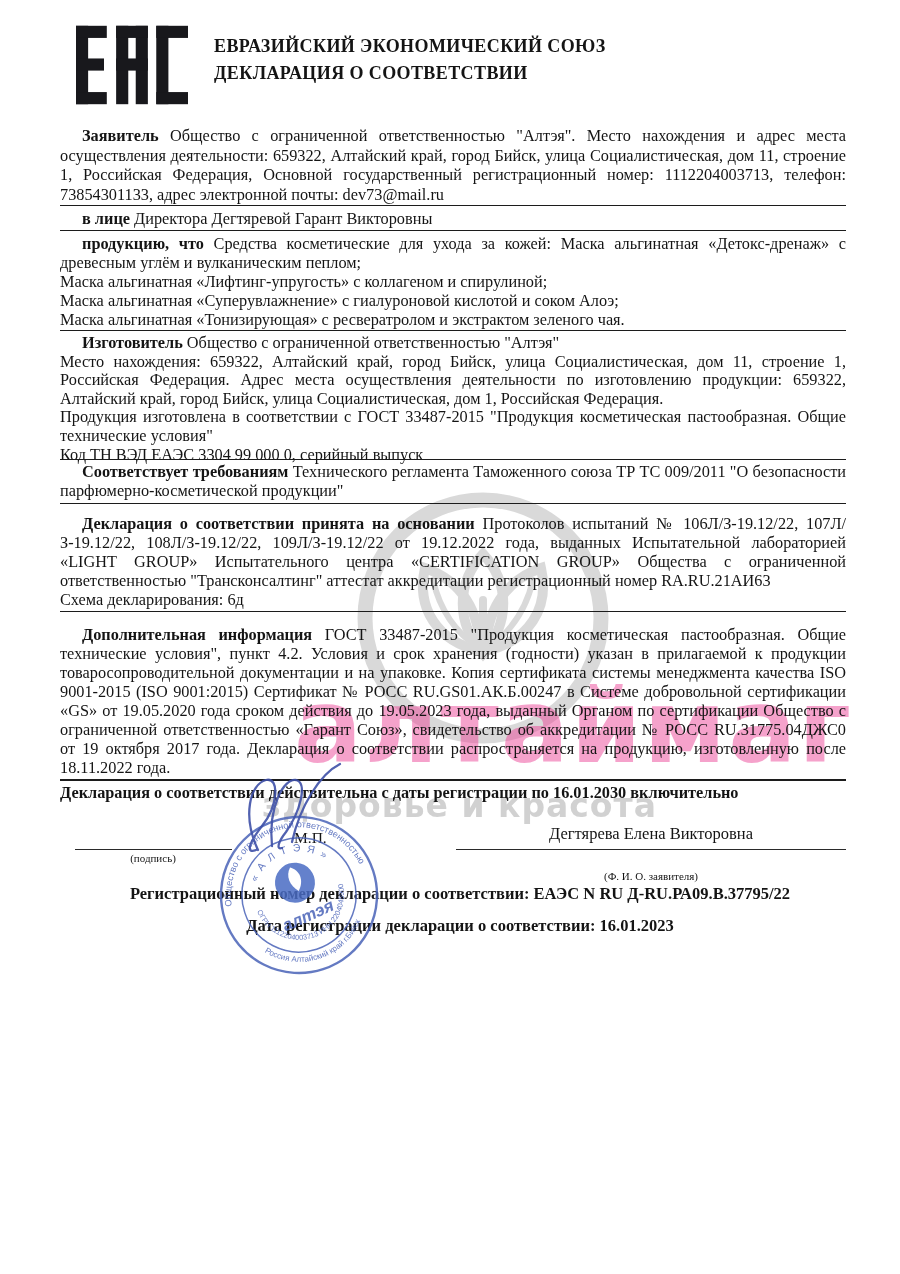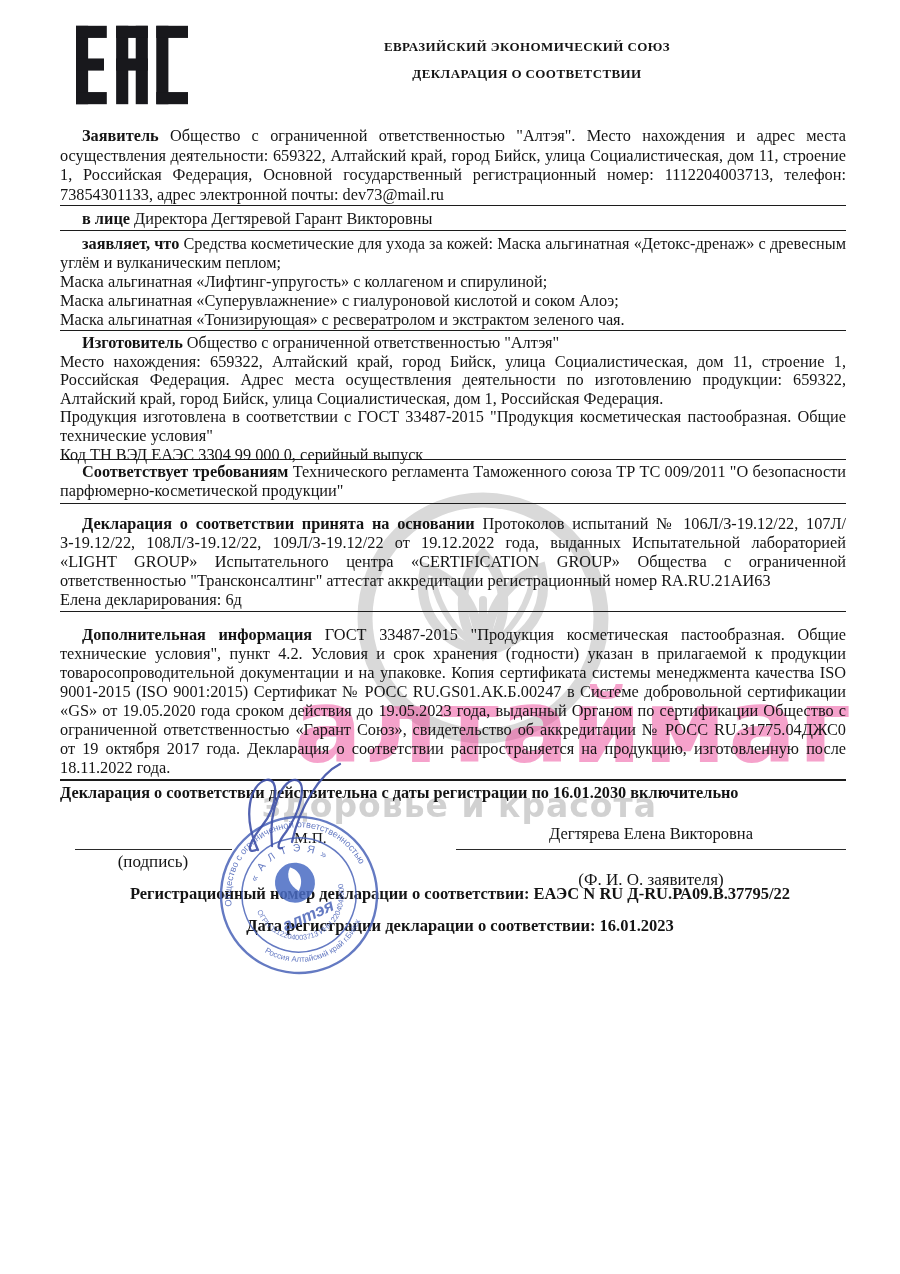--- a/index.html
+++ b/index.html
@@ -3,30 +3,30 @@
 <meta charset="utf-8">
 <style>
   html,body{margin:0;padding:0;background:#e9e9e9;}
   .page{position:relative;width:900px;height:1274px;background:#ffffff;
         font-family:"Liberation Serif",serif;color:#141414;overflow:hidden;}
   .blk{position:absolute;left:60px;width:786px;font-size:16.3px;line-height:19px;}
   .blk p{margin:0;}
   .just{text-align:justify;}
   b{font-weight:bold;margin-left:22px;}
   .rule{position:absolute;left:60px;width:786px;border-top:1.8px solid #1c1c1c;height:0;}
-  .title-wrap{position:absolute;left:214px;top:33px;width:626px;text-align:center;
-              font-weight:bold;font-size:13px;line-height:27px;letter-spacing:.4px;}
+  .title-wrap{position:absolute;left:214px;top:33px;width:626px;text-align:left;
+              font-weight:bold;font-size:18px;line-height:27px;letter-spacing:.4px;}
   .wm-brand{position:absolute;left:294px;top:668px;font-family:"DejaVu Sans",sans-serif;
             font-weight:bold;font-size:101px;letter-spacing:2px;color:#ec4899;opacity:.5;z-index:1;}
   .wm-tag{position:absolute;left:262px;top:786px;font-family:"DejaVu Sans",sans-serif;
           font-weight:bold;font-size:33px;letter-spacing:1px;color:#b3b3b3;opacity:.6;z-index:1;}
   .wm-logo{position:absolute;left:345px;top:480px;z-index:1;opacity:.38;}
   .content{position:relative;z-index:2;}
   .sigline{position:absolute;border-top:1.6px solid #2a2a2a;height:0;}
-  .cap{position:absolute;font-size:17px;text-align:center;}
+  .cap{position:absolute;font-size:11px;text-align:center;}
   .mp{position:absolute;left:294px;top:829px;font-size:15.5px;}
   .signee{position:absolute;left:456px;top:824px;width:390px;text-align:center;font-size:16.5px;}
   .reg{position:absolute;left:60px;width:800px;font-weight:bold;font-size:16.5px;text-align:center;}
   .stamp{position:absolute;left:203px;top:799px;z-index:3;opacity:.85;}
   .sig-svg{position:absolute;left:228px;top:762px;z-index:4;opacity:.9;}
   .eac{position:absolute;left:76px;top:24px;}
 </style>
 </head>
 <body>
 
@@ -75,21 +75,21 @@
 
     <div class="rule" style="top:205px;"></div>
 
     <div class="blk" style="top:209px;">
       <p><b>в лице</b> <span>Директора Дегтяревой Гарант Викторовны</span></p>
     </div>
 
     <div class="rule" style="top:230px;"></div>
 
     <div class="blk" style="top:234px;">
-      <p class="just"><b>заявляет, что</b> <span>Средства косметические для ухода за кожей: Маска альгинатная «Детокс-дренаж» с древесным углём и вулканическим пеплом;</span></p>
+      <p class="just"><b>продукцию, что</b> <span>Средства косметические для ухода за кожей: Маска альгинатная «Детокс-дренаж» с древесным углём и вулканическим пеплом;</span></p>
       <p>Маска альгинатная «Лифтинг-упругость» с коллагеном и спирулиной;</p>
       <p>Маска альгинатная «Суперувлажнение» с гиалуроновой кислотой и соком Алоэ;</p>
       <p>Маска альгинатная «Тонизирующая» с ресвератролом и экстрактом зеленого чая.</p>
     </div>
 
     <div class="rule" style="top:330px;"></div>
 
     <div class="blk" style="top:334px;line-height:18.6px;">
       <p><b>Изготовитель</b> <span>Общество с ограниченной ответственностью "Алтэя"</span></p>
       <p class="just">Место нахождения: 659322, Алтайский край, город Бийск, улица Социалистическая, дом 11, строение 1, Российская Федерация. Адрес места осуществления деятельности по изготовлению продукции: 659322, Алтайский край, город Бийск, улица Социалистическая, дом 1, Российская Федерация.</p>
@@ -100,21 +100,21 @@
     <div class="rule" style="top:459px;"></div>
 
     <div class="blk" style="top:462px;">
       <p class="just"><b>Соответствует требованиям</b> <span>Технического регламента Таможенного союза ТР ТС 009/2011 "О безопасности парфюмерно-косметической продукции"</span></p>
     </div>
 
     <div class="rule" style="top:503px;"></div>
 
     <div class="blk" style="top:514px;">
       <p class="just"><b>Декларация о соответствии принята на основании</b> <span>Протоколов испытаний № 106Л/З-19.12/22, 107Л/З-19.12/22, 108Л/З-19.12/22, 109Л/З-19.12/22 от 19.12.2022 года, выданных Испытательной лабораторией «LIGHT GROUP» Испытательного центра «CERTIFICATION GROUP» Общества с ограниченной ответственностью "Трансконсалтинг" аттестат аккредитации регистрационный номер RA.RU.21АИ63</span></p>
-      <p>Елена декларирования: 6д</p>
+      <p>Схема декларирования: 6д</p>
     </div>
 
     <div class="rule" style="top:611px;"></div>
 
     <div class="blk" style="top:625px;">
       <p class="just"><b>Дополнительная информация</b> <span>ГОСТ 33487-2015 "Продукция косметическая пастообразная. Общие технические условия", пункт 4.2. Условия и срок хранения (годности) указан в прилагаемой к продукции товаросопроводительной документации и на упаковке. Копия сертификата системы менеджмента качества ISO 9001-2015 (ISO 9001:2015) Сертификат № РОСС RU.GS01.АК.Б.00247 в Системе добровольной сертификации «GS» от 19.05.2020 года сроком действия до 19.05.2023 года, выданный Органом по сертификации Общество с ограниченной ответственностью «Гарант Союз», свидетельство об аккредитации № РОСС RU.31775.04ДЖС0 от 19 октября 2017 года. Декларация о соответствии распространяется на продукцию, изготовленную после 18.11.2022 года.</span></p>
     </div>
 
     <div class="rule" style="top:779px;border-top-width:2.2px;"></div>
 

